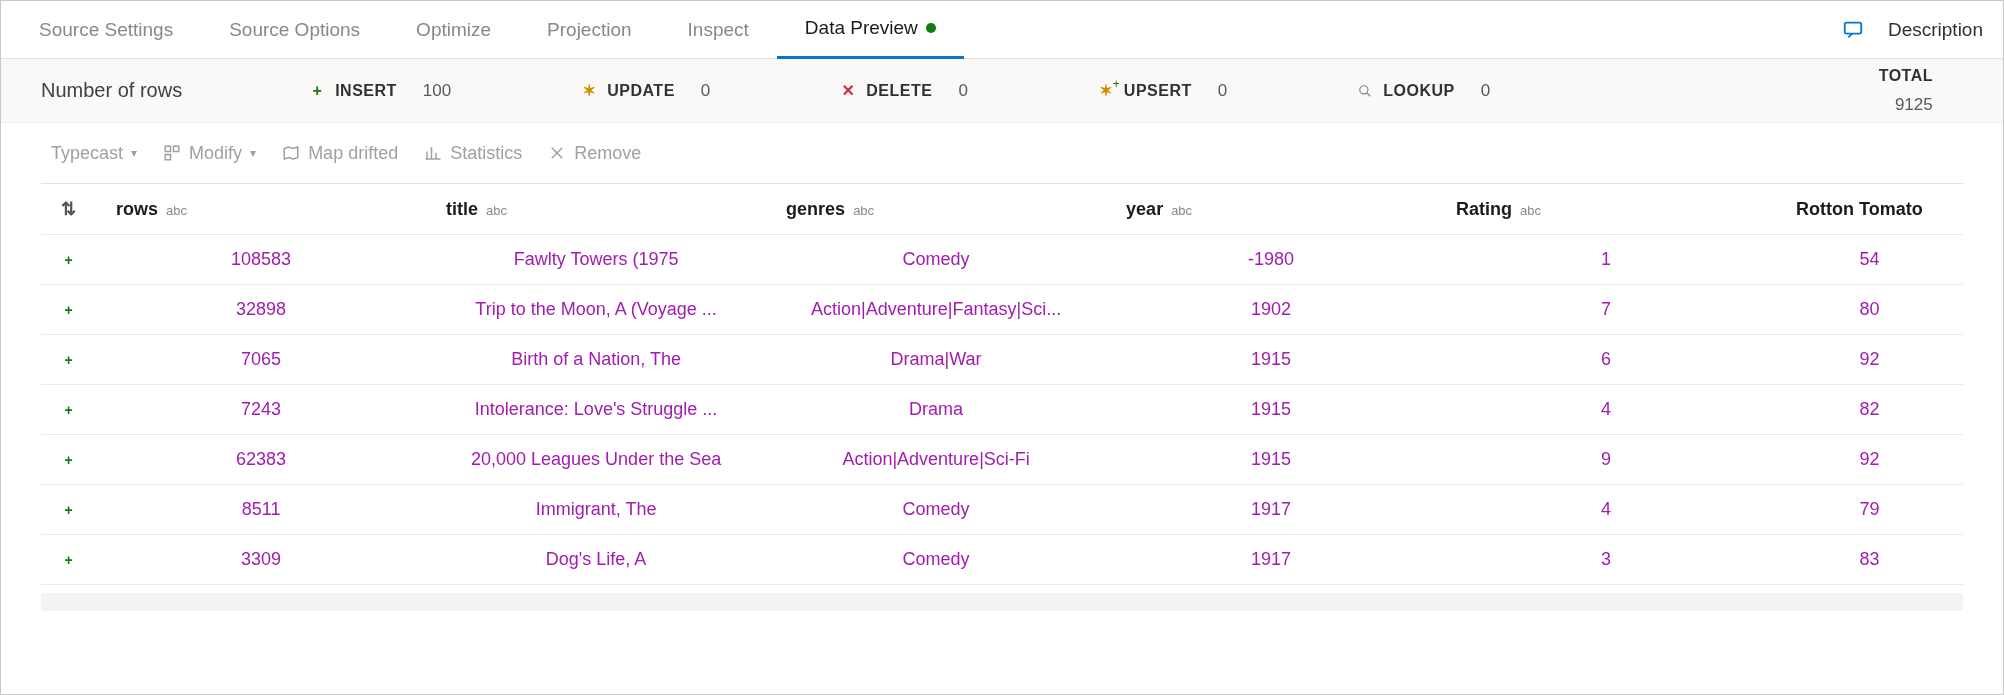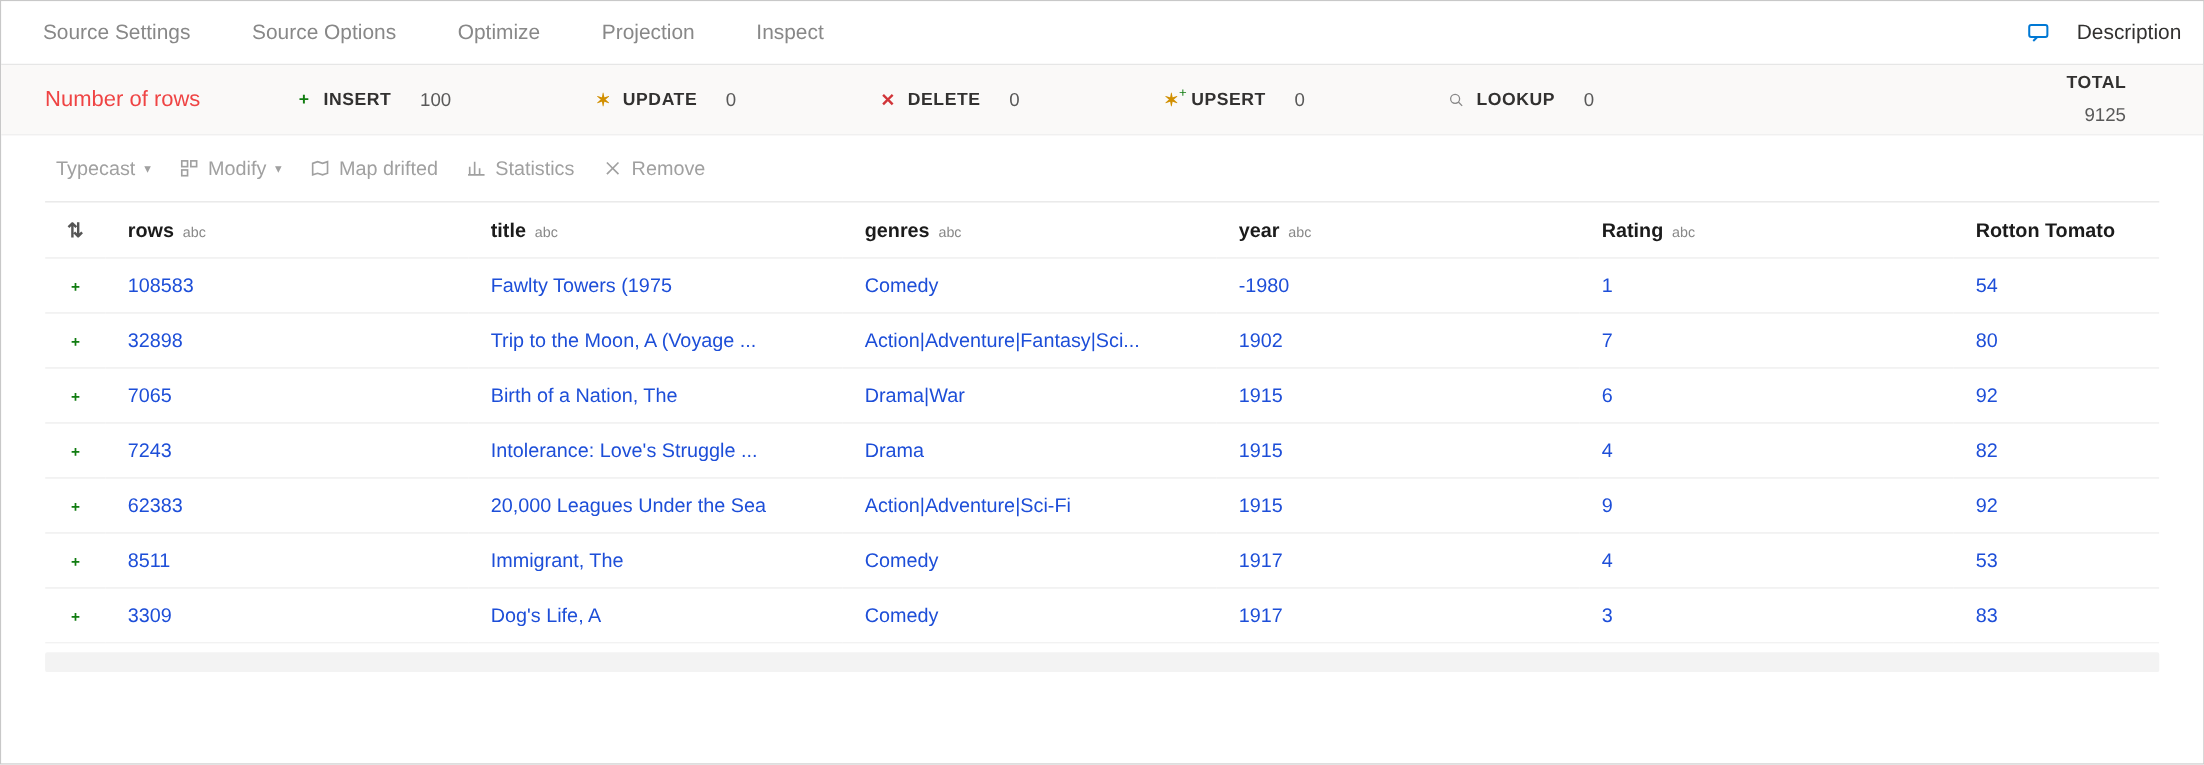--- a/index.html
+++ b/index.html
@@ -49,22 +49,22 @@
     display: flex;
     align-items: center;
     height: 64px;
     padding: 0 40px;
     background: #faf9f8;
     border-bottom: 1px solid #eee;
     gap: 10px;
   }
   .stats-row .label-left {
     font-size: 20px;
-    color: #ef4444;
-    margin-right: 76px;
+    color: #404040;
+    margin-right: 117px;
   }
   .stat {
     display:flex; align-items:center; gap:10px;
     margin-right: 120px;
     font-size: 16px;
   }
   .stat .name { font-weight:700; letter-spacing:0.5px; }
   .stat .val  { color:#595959; font-size:17px;margin-left:16px; }
   .stat .ico  { width:16px; display:inline-flex; justify-content:center; }
   .ico.green  { color:#107c10; font-weight:700; }
@@ -105,21 +105,21 @@
   td.sort-col { color:#107c10; font-weight:700; font-size:14px;}
   .col-movie  { width: 330px; }
   .col-title  { width: 340px; }
   .col-genres { width: 340px; }
   .col-year   { width: 330px; }
   .col-rating { width: 340px; }
   .col-rt     { width: auto; }
   .scroll-fake {
     height:18px; margin:8px 40px 0; background:#f3f3f3; border-radius:2px;
   }
-  td { color:#1d4ed8; }
+  td { color:#a21caf;text-align:center; }
   .trunc { max-width:300px; overflow:hidden; text-overflow:ellipsis; }
 </style>
 </head>
 <body>
 
 <div class="tab-bar">
   <div class="tab">
       <span>Source Settings</span>
     </div>
   <div class="tab">
@@ -127,20 +127,24 @@
     </div>
   <div class="tab">
       <span>Optimize</span>
     </div>
   <div class="tab">
       <span>Projection</span>
     </div>
   <div class="tab">
       <span>Inspect</span>
     </div>
+  <div class="tab active">
+    <span>Data Preview</span>
+    <span class="dot"></span>
+  </div>
   <div class="spacer"></div>
   <div class="desc-link">
     <svg viewBox="0 0 24 24" fill="none" stroke="#0078d4" stroke-width="2">
         <rect x="3" y="4" width="18" height="12" rx="2"></rect>
         <path d="M7 20l4-4"></path>
       </svg>
     <span>Description</span>
   </div>
 </div>
 
@@ -282,21 +286,21 @@
           <td>9</td>
           <td>92</td>
         </tr>
         <tr>
           <td class="sort-col">+</td>
           <td>8511</td>
           <td class="trunc">Immigrant, The</td>
           <td class="trunc">Comedy</td>
           <td>1917</td>
           <td>4</td>
-          <td>53</td>
+          <td>79</td>
         </tr>
         <tr>
           <td class="sort-col">+</td>
           <td>3309</td>
           <td class="trunc">Dog's Life, A</td>
           <td class="trunc">Comedy</td>
           <td>1917</td>
           <td>3</td>
           <td>83</td>
         </tr>

